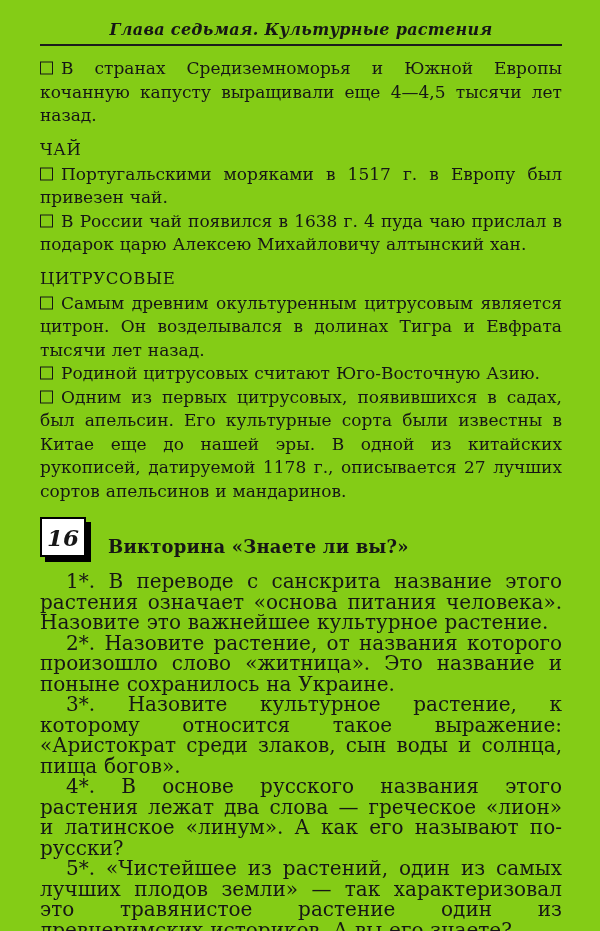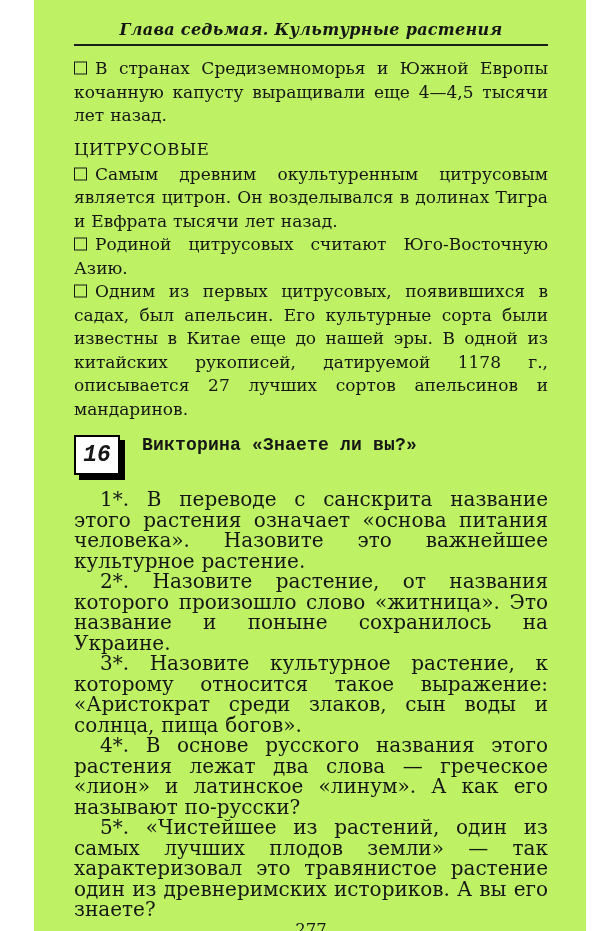--- a/index.html
+++ b/index.html
@@ -2,31 +2,30 @@
 <html lang="ru"><head>
 <meta charset="utf-8">
 <style>
   html, body {
     margin: 0;
     padding: 0;
     background: #ffffff;
   }
   .page {
     position: relative;
-    width: 552px;
+    width: 600px;
     height: 931px;
     box-sizing: border-box;
-    background: #bef264;
+    background: #84cc16;
     color: #161616;
     font-family: "DejaVu Serif", "Liberation Serif", serif;
     padding: 20px 38px 0 40px;
     display: flex;
     flex-direction: column;
     overflow: hidden;
-    margin-left: 34px;
   }
   
   .running-header {
     text-align: center;
     font-style: italic;
     font-weight: bold;
     font-size: 16px;
     line-height: 20px;
     padding-bottom: 4px;
     border-bottom: 2px solid #1c1c1c;
@@ -53,22 +52,21 @@
     width: 11px;
     height: 11px;
     border: 1.8px solid #161616;
     margin-right: 8px;
     transform: translateY(0.5px);
   }
   
   .quiz-head {
     margin-top: 14px;
     display: flex;
-    align-items: flex-start;
-    font-family: Liberation Mono, monospace;
+    align-items: flex-end;
   }
   .quiz-number-box {
     flex: 0 0 auto;
     width: 42px;
     height: 36px;
     border: 2.5px solid #000;
     background: #fff;
     box-shadow: 5px 5px 0 #000;
     display: flex;
     align-items: center;
@@ -112,20 +110,25 @@
   <div class="running-header">
     <span>Глава седьмая. Культурные растения</span>
   </div>
 
   <div class="content">
 
     <div class="section">
       <p class="fact"><span class="sq"></span><span>В странах Средиземноморья и Южной Европы кочанную капусту выращивали еще 4—4,5 тысячи лет назад.</span></p>
     </div>
 
+    <div class="section">
+      <h2 class="section-heading">ЧАЙ</h2>
+      <p class="fact"><span class="sq"></span><span>Португальскими моряками в 1517 г. в Европу был привезен чай.</span></p>
+      <p class="fact"><span class="sq"></span><span>В России чай появился в 1638 г. 4 пуда чаю прислал в подарок царю Алексею Михайловичу алтынский хан.</span></p>
+    </div>
 
     <div class="section">
       <h2 class="section-heading">ЦИТРУСОВЫЕ</h2>
       <p class="fact"><span class="sq"></span><span>Самым древним окультуренным цитрусовым является цитрон. Он возделывался в долинах Тигра и Евфрата тысячи лет назад.</span></p>
       <p class="fact"><span class="sq"></span><span>Родиной цитрусовых считают Юго-Восточную Азию.</span></p>
       <p class="fact"><span class="sq"></span><span>Одним из первых цитрусовых, появившихся в садах, был апельсин. Его культурные сорта были известны в Китае еще до нашей эры. В одной из китайских рукописей, датируемой 1178 г., описывается 27 лучших сортов апельсинов и мандаринов.</span></p>
     </div>
 
     <div class="quiz-head">
       <div class="quiz-number-box">

